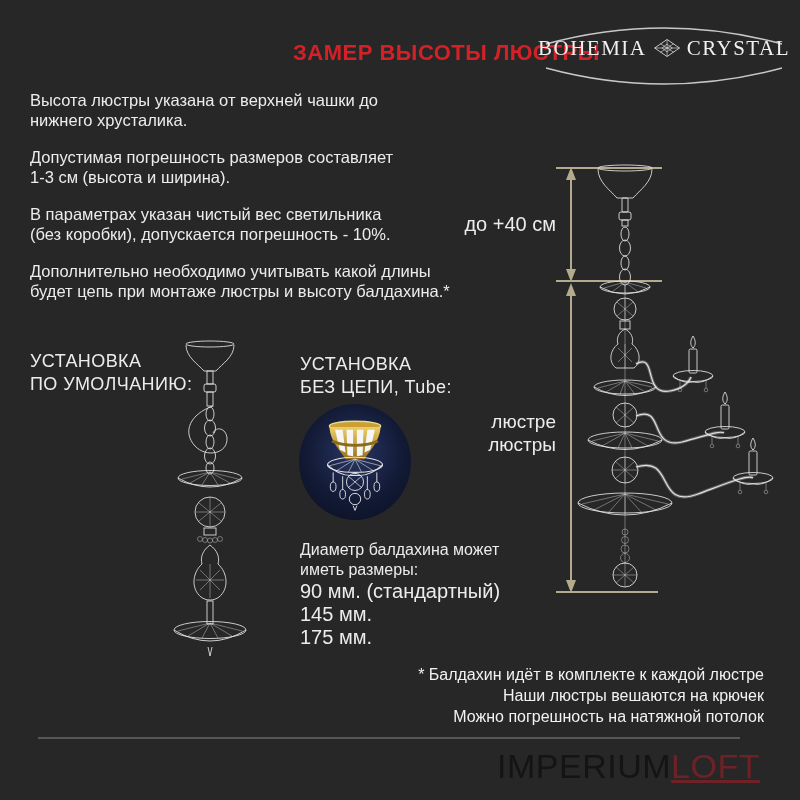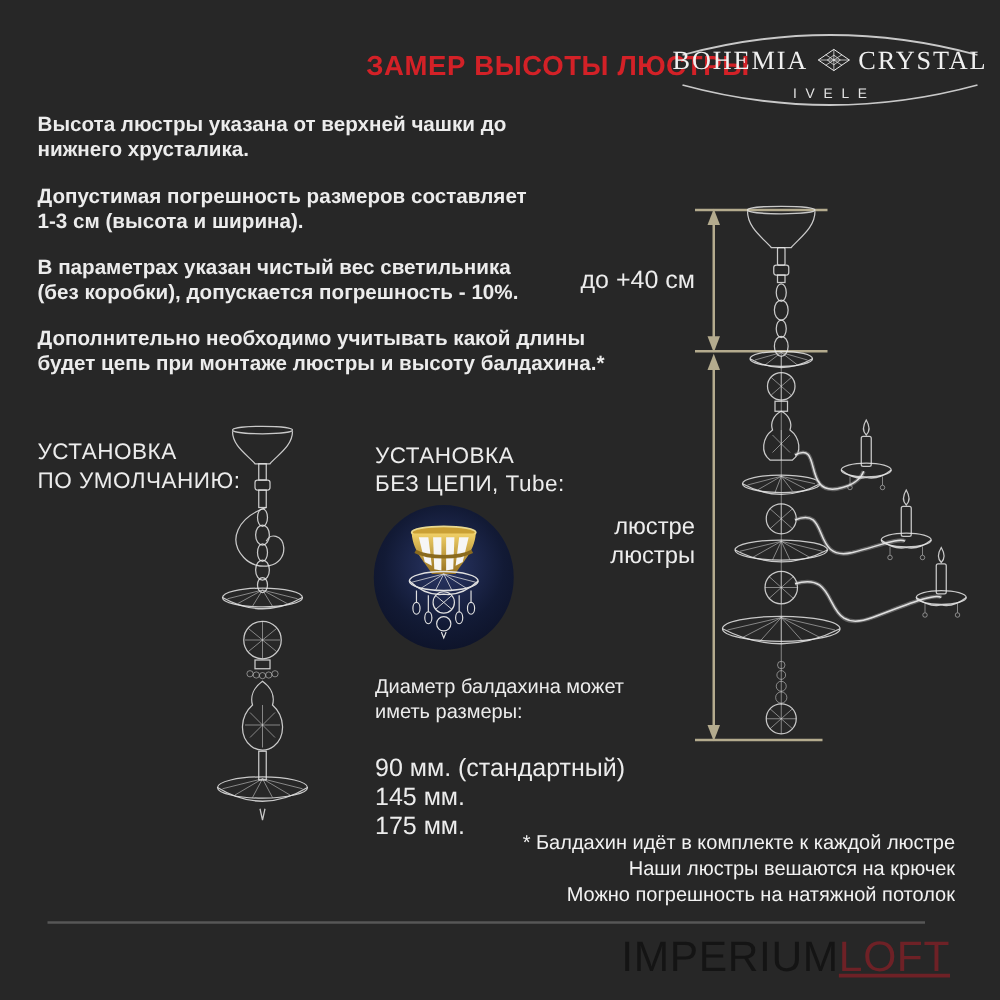--- a/index.html
+++ b/index.html
@@ -2,26 +2,26 @@
 <html><head>
 <meta charset="utf-8">
 <style>
   html,body{margin:0;padding:0;background:#272727;}
   #app{position:relative;width:800px;height:800px;background:#272727;overflow:hidden;
        font-family:"Liberation Sans",sans-serif;color:#ececec;}
   .abs{position:absolute;}
   .ml{white-space:pre-line;}
   .title{left:293px;top:40px;font-size:22px;font-weight:700;letter-spacing:.5px;color:#d32127;}
   .paras{left:30px;top:90px;width:475px;font-size:16.5px;line-height:20px;}
-  .paras p{margin:0 0 17px 0;white-space:pre-line;font-weight:bold;}
+  .paras p{margin:0 0 17px 0;white-space:pre-line;}
   .sec{font-size:18px;line-height:23px;letter-spacing:.4px;}
   .sec-default{left:30px;top:350px;}
   .sec-nochain{left:300px;top:353px;}
   .canopy-intro{left:300px;top:540px;font-size:16px;line-height:20px;}
-  .canopy-sizes{left:300px;top:604px;font-size:20px;line-height:23px;}
+  .canopy-sizes{left:300px;top:580px;font-size:20px;line-height:23px;}
   .allowance{left:428px;top:213px;width:128px;text-align:right;font-size:20px;}
   .height-lab{left:426px;top:410px;width:130px;text-align:right;font-size:19px;line-height:23px;}
   .footnotes{right:36px;top:664px;text-align:right;font-size:16px;line-height:21px;color:#f2f2f2;}
   .divider{left:38px;top:737px;width:702px;height:2px;background:#575757;}
   .watermark{right:40px;top:747px;font-size:34px;letter-spacing:.5px;}
   .wm1{color:#141414;}
   .wm2{color:#6e2126;text-decoration:underline;}
   .logo{left:538px;top:12px;width:252px;height:84px;}
   .logo-row{position:absolute;top:22px;left:0;width:100%;display:flex;justify-content:center;
             align-items:center;gap:7px;font-family:"Liberation Serif",serif;font-size:21px;
@@ -52,21 +52,20 @@
       <path d="M8,56 Q126,88 244,56" stroke="#c8c8c8" stroke-width="1.4" fill="none"></path>
     </svg>
     <div class="logo-row">
       <span>BOHEMIA</span>
       <svg width="40" height="28" viewBox="0 0 40 28">
         <polygon points="20,1 39,14 20,27 1,14" stroke="#efefef" fill="none" stroke-width="1.2"></polygon>
         <path d="M20,1 L20,27 M1,14 L39,14 M10,7.5 L30,20.5 M30,7.5 L10,20.5 M12,14 L20,8 L28,14 L20,20 Z" stroke="#efefef" fill="none" stroke-width="0.9"></path>
       </svg>
       <span>CRYSTAL</span>
     </div>
-    <div class="logo-sub">IVELE</div>
   </div>
 
   <div class="abs paras">
     <p>Высота люстры указана от верхней чашки до
 нижнего хрусталика.</p>
     <p>Допустимая погрешность размеров составляет
 1-3 см (высота и ширина).</p>
     <p>В параметрах указан чистый вес светильника
 (без коробки), допускается погрешность - 10%.</p>
     <p>Дополнительно необходимо учитывать какой длины

